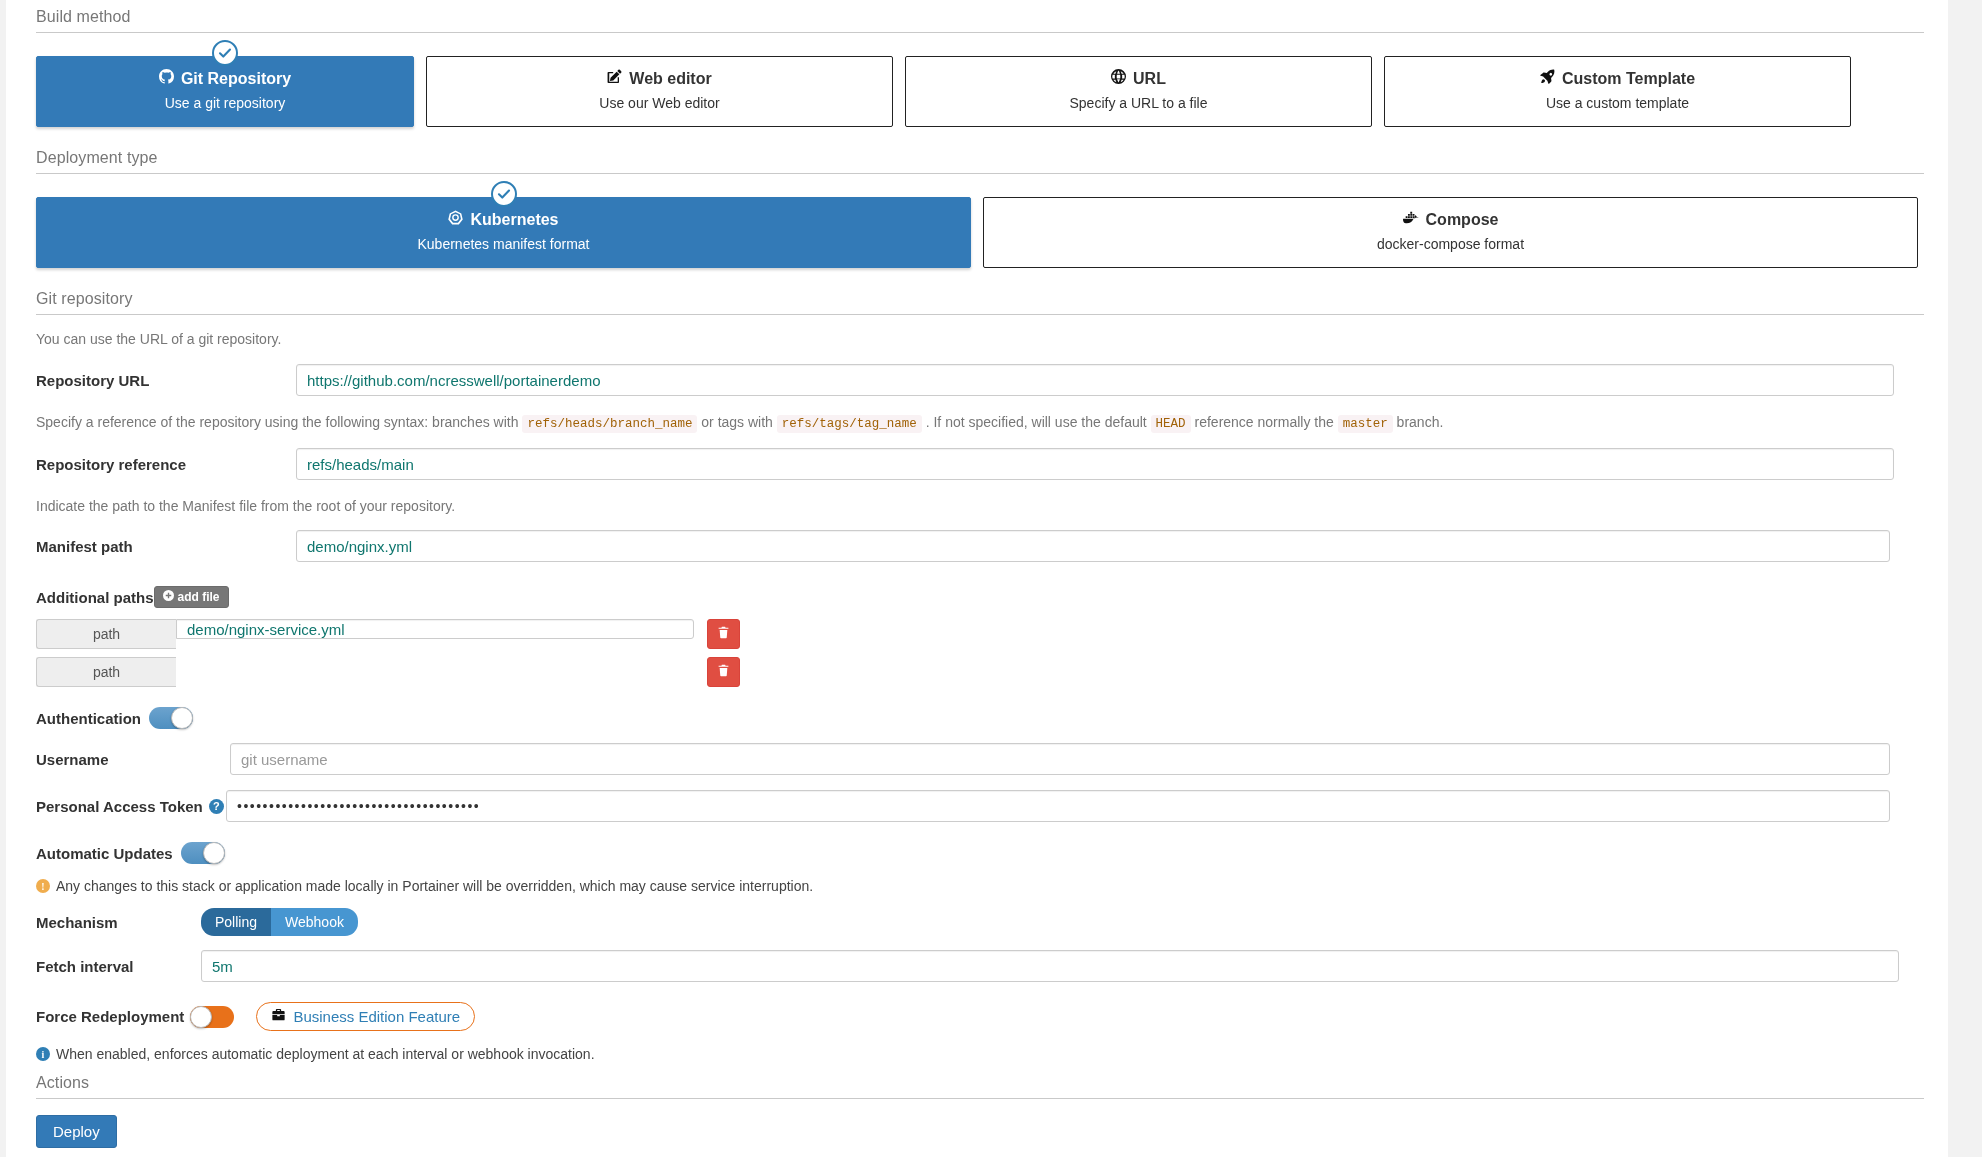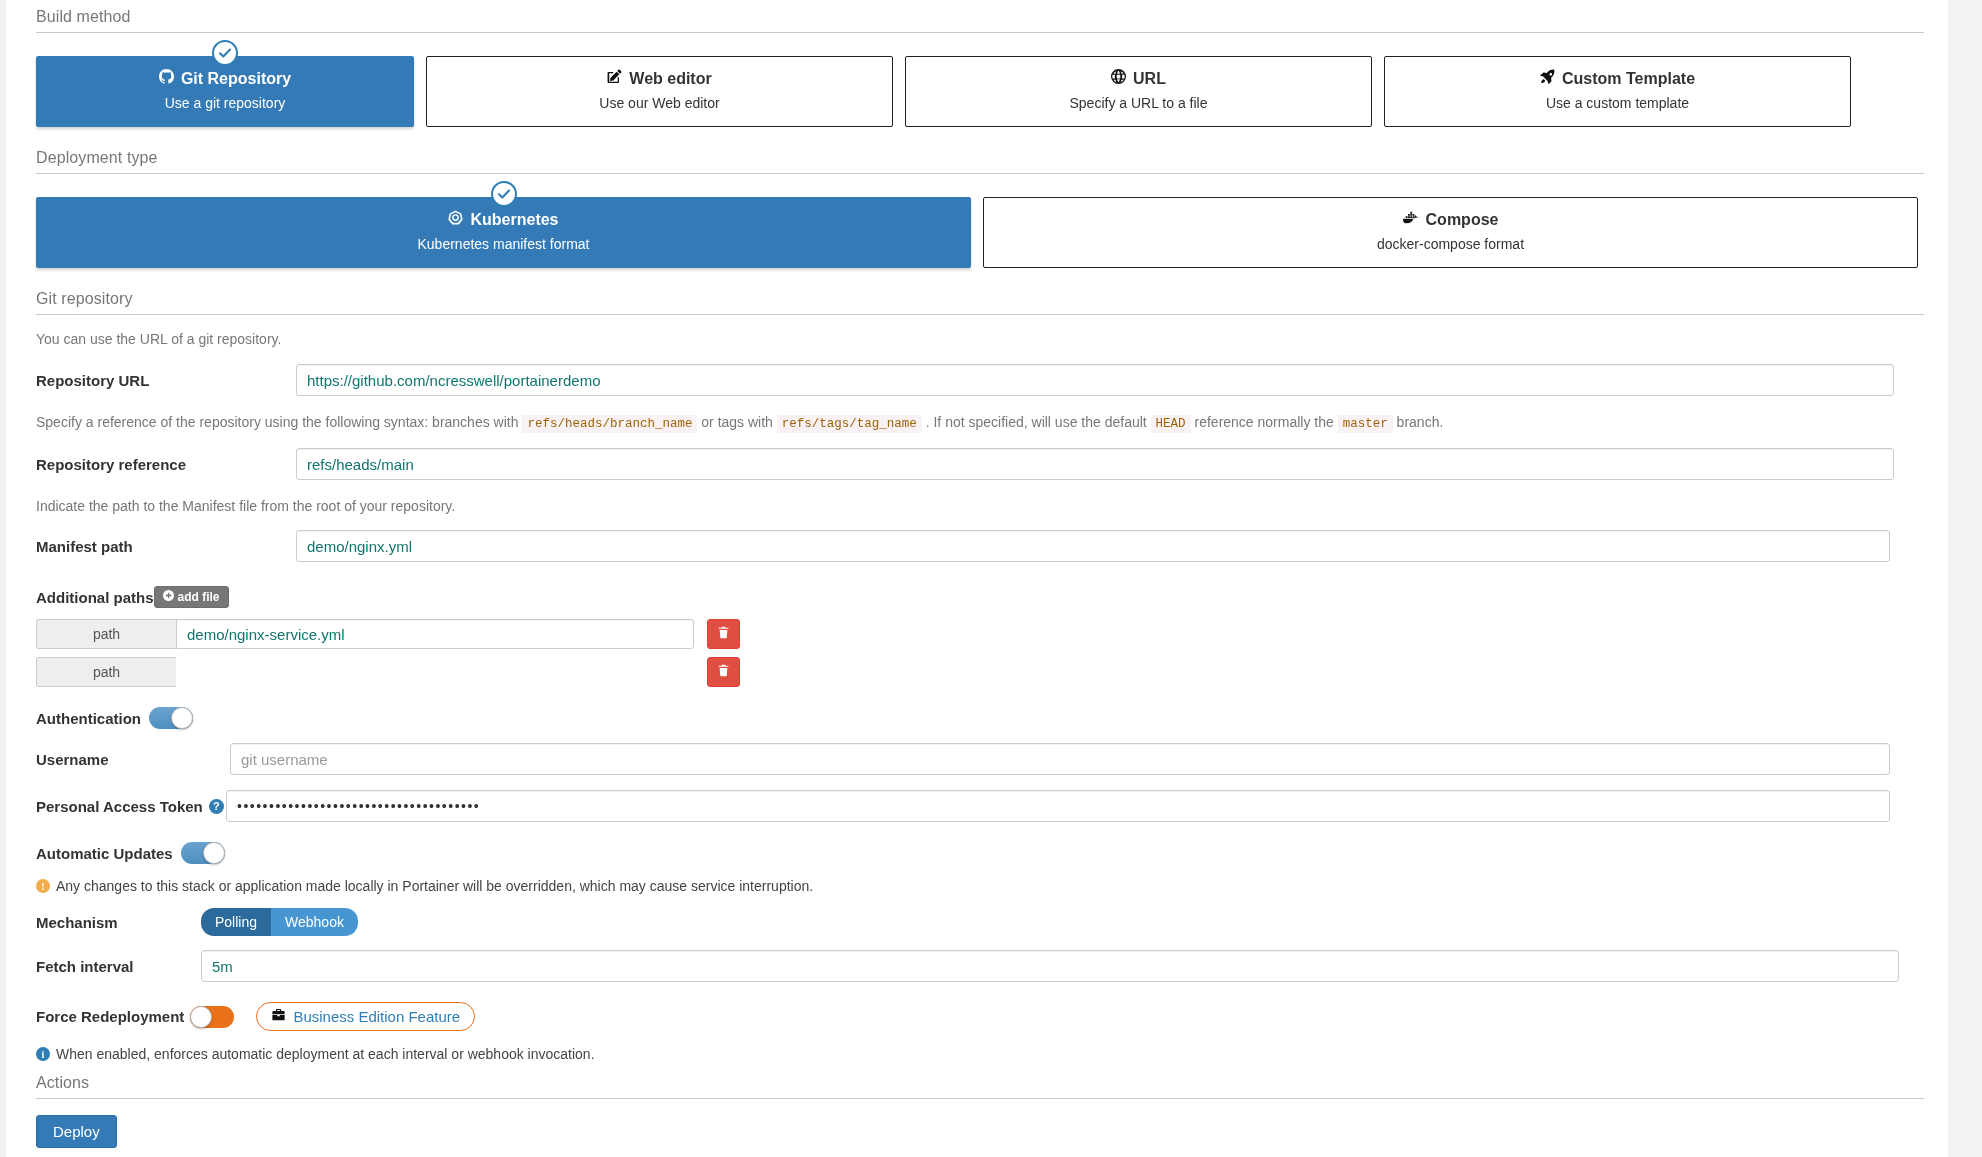--- a/index.html
+++ b/index.html
@@ -127,21 +127,21 @@
     border: 1px solid #ccc;
     border-right: 0;
     border-radius: 3px 0 0 3px;
     font-size: 14px;
     color: #555;
     display: flex; align-items: center; justify-content: center;
     height: 30px;
   }
   .input-group .form-control {
     border-radius: 0 3px 3px 0;
-    height: 30px;
+    height: 20px;
   }
   .btn-danger {
     margin-left: 13px;
     width: 33px; height: 30px;
     background: #e04e42;
     border: 1px solid #d9433a;
     border-radius: 3px;
     color: #fff;
     display: flex; align-items: center; justify-content: center;
     cursor: pointer;

